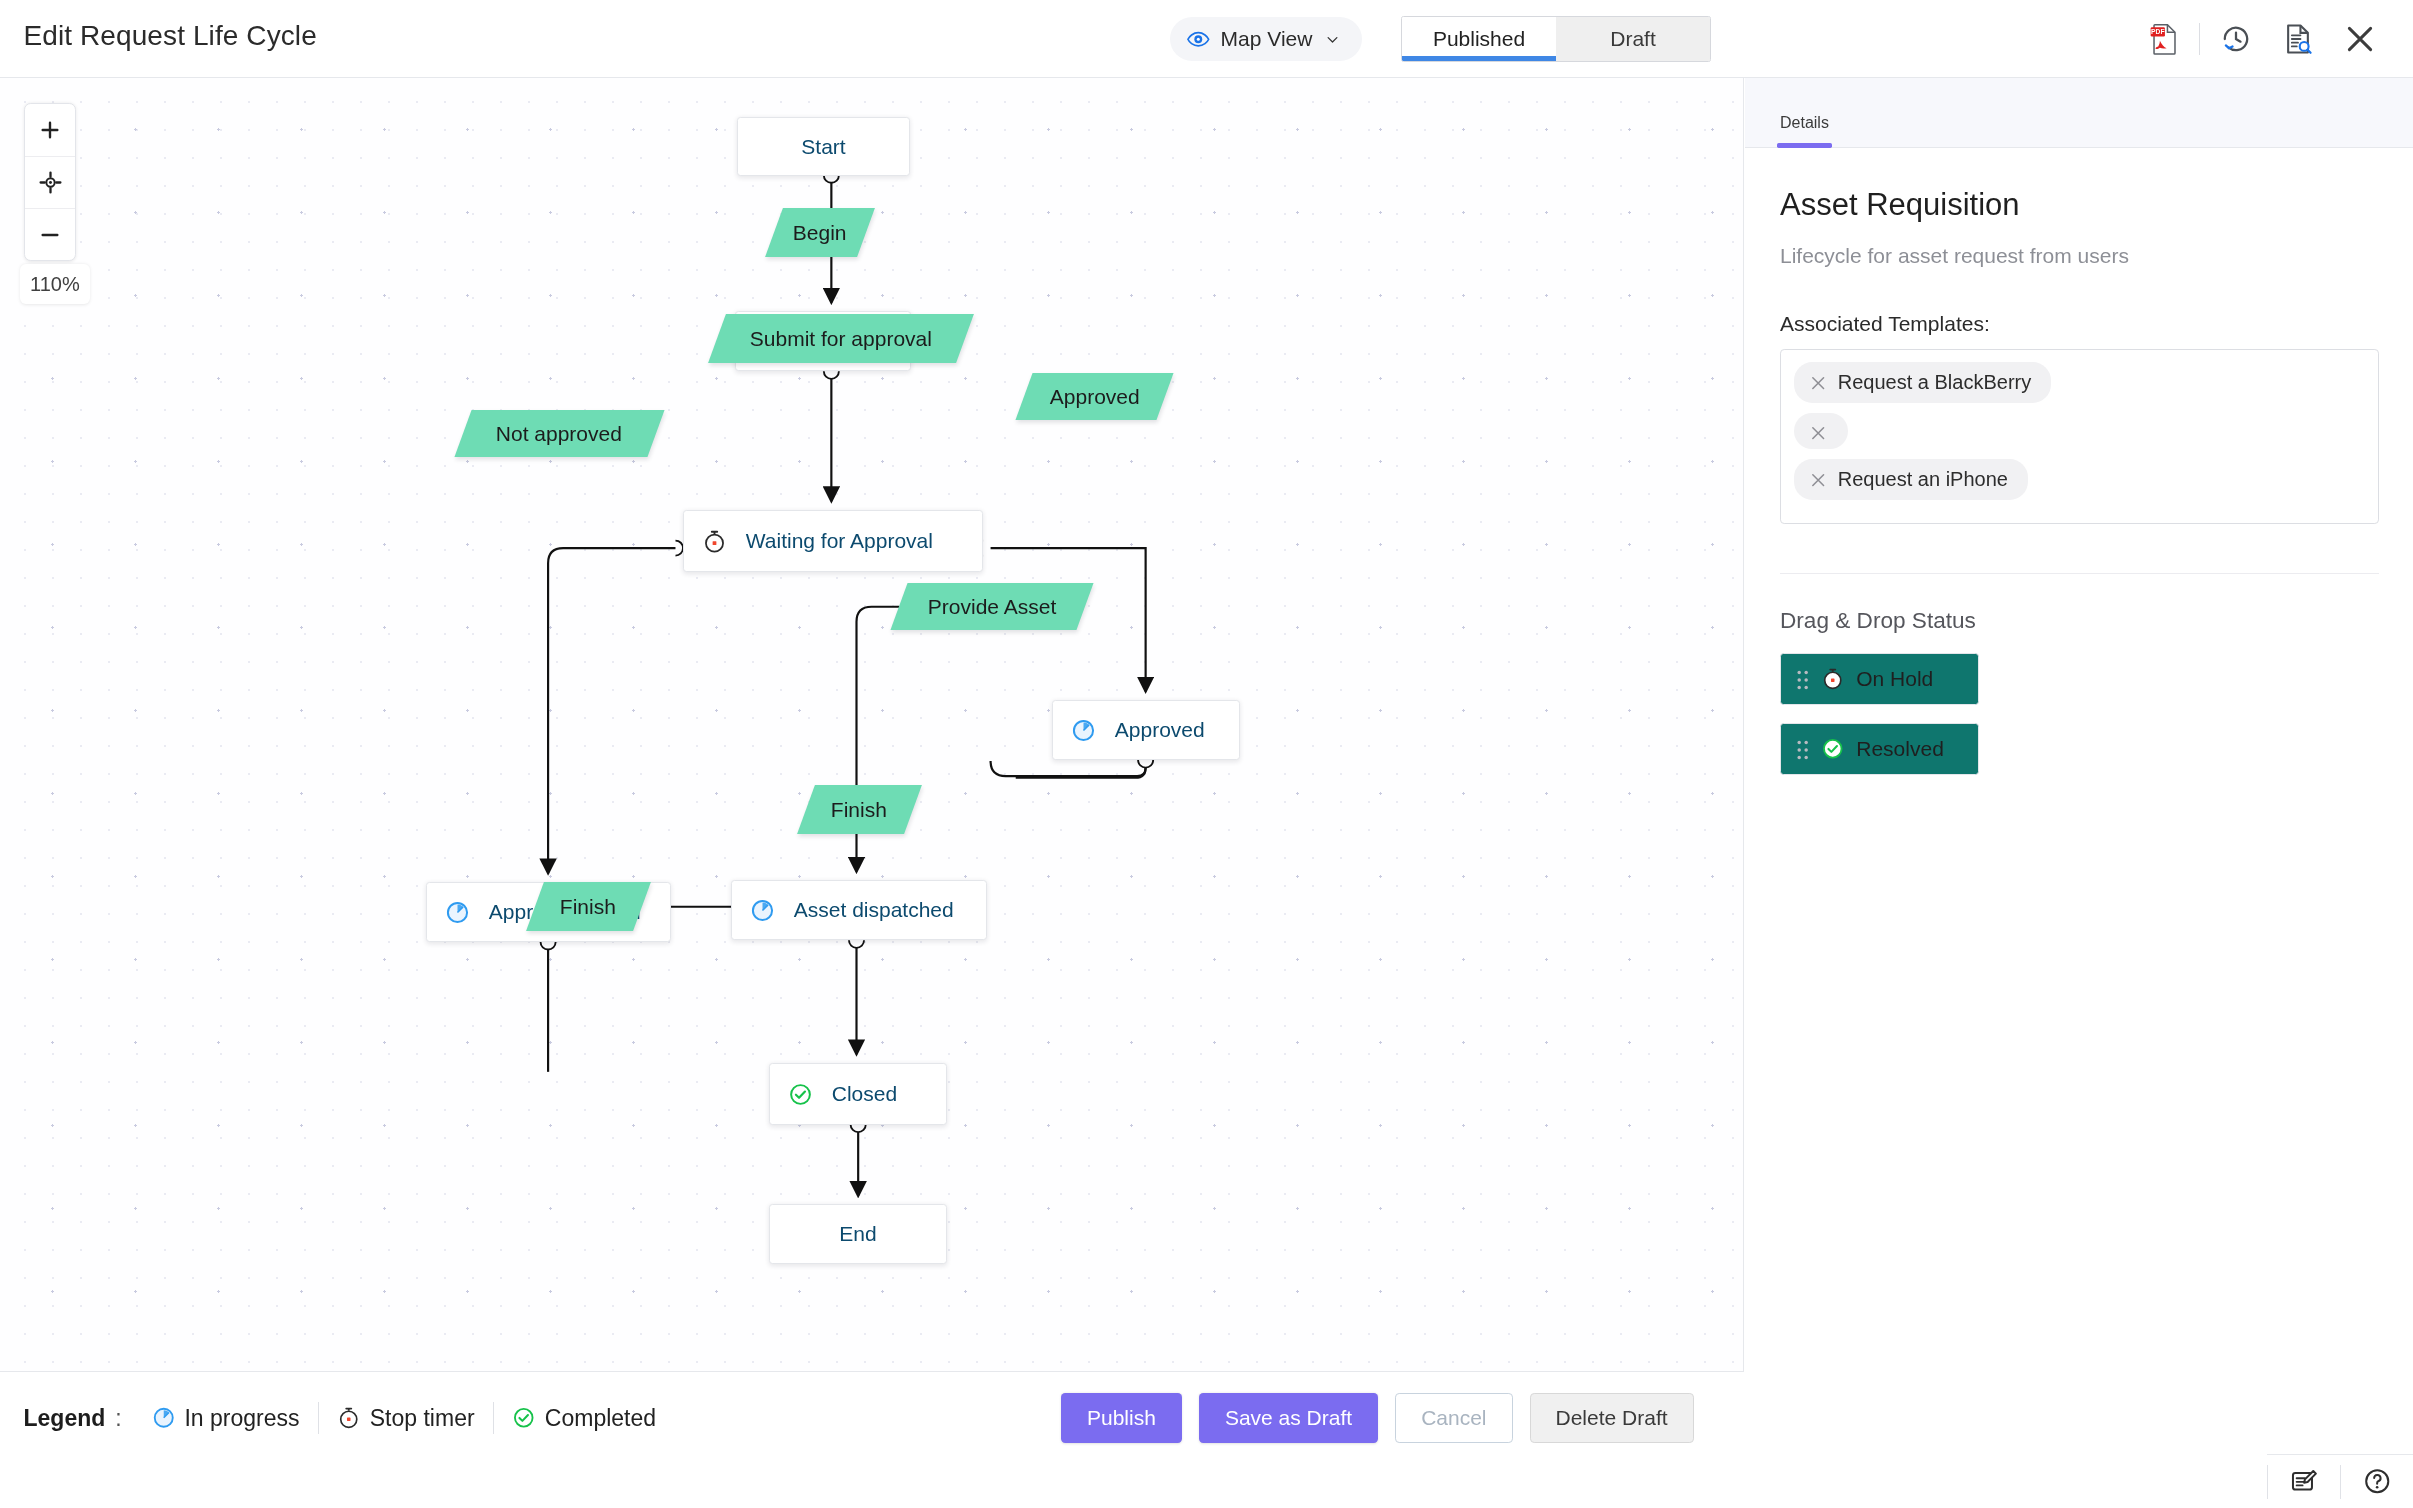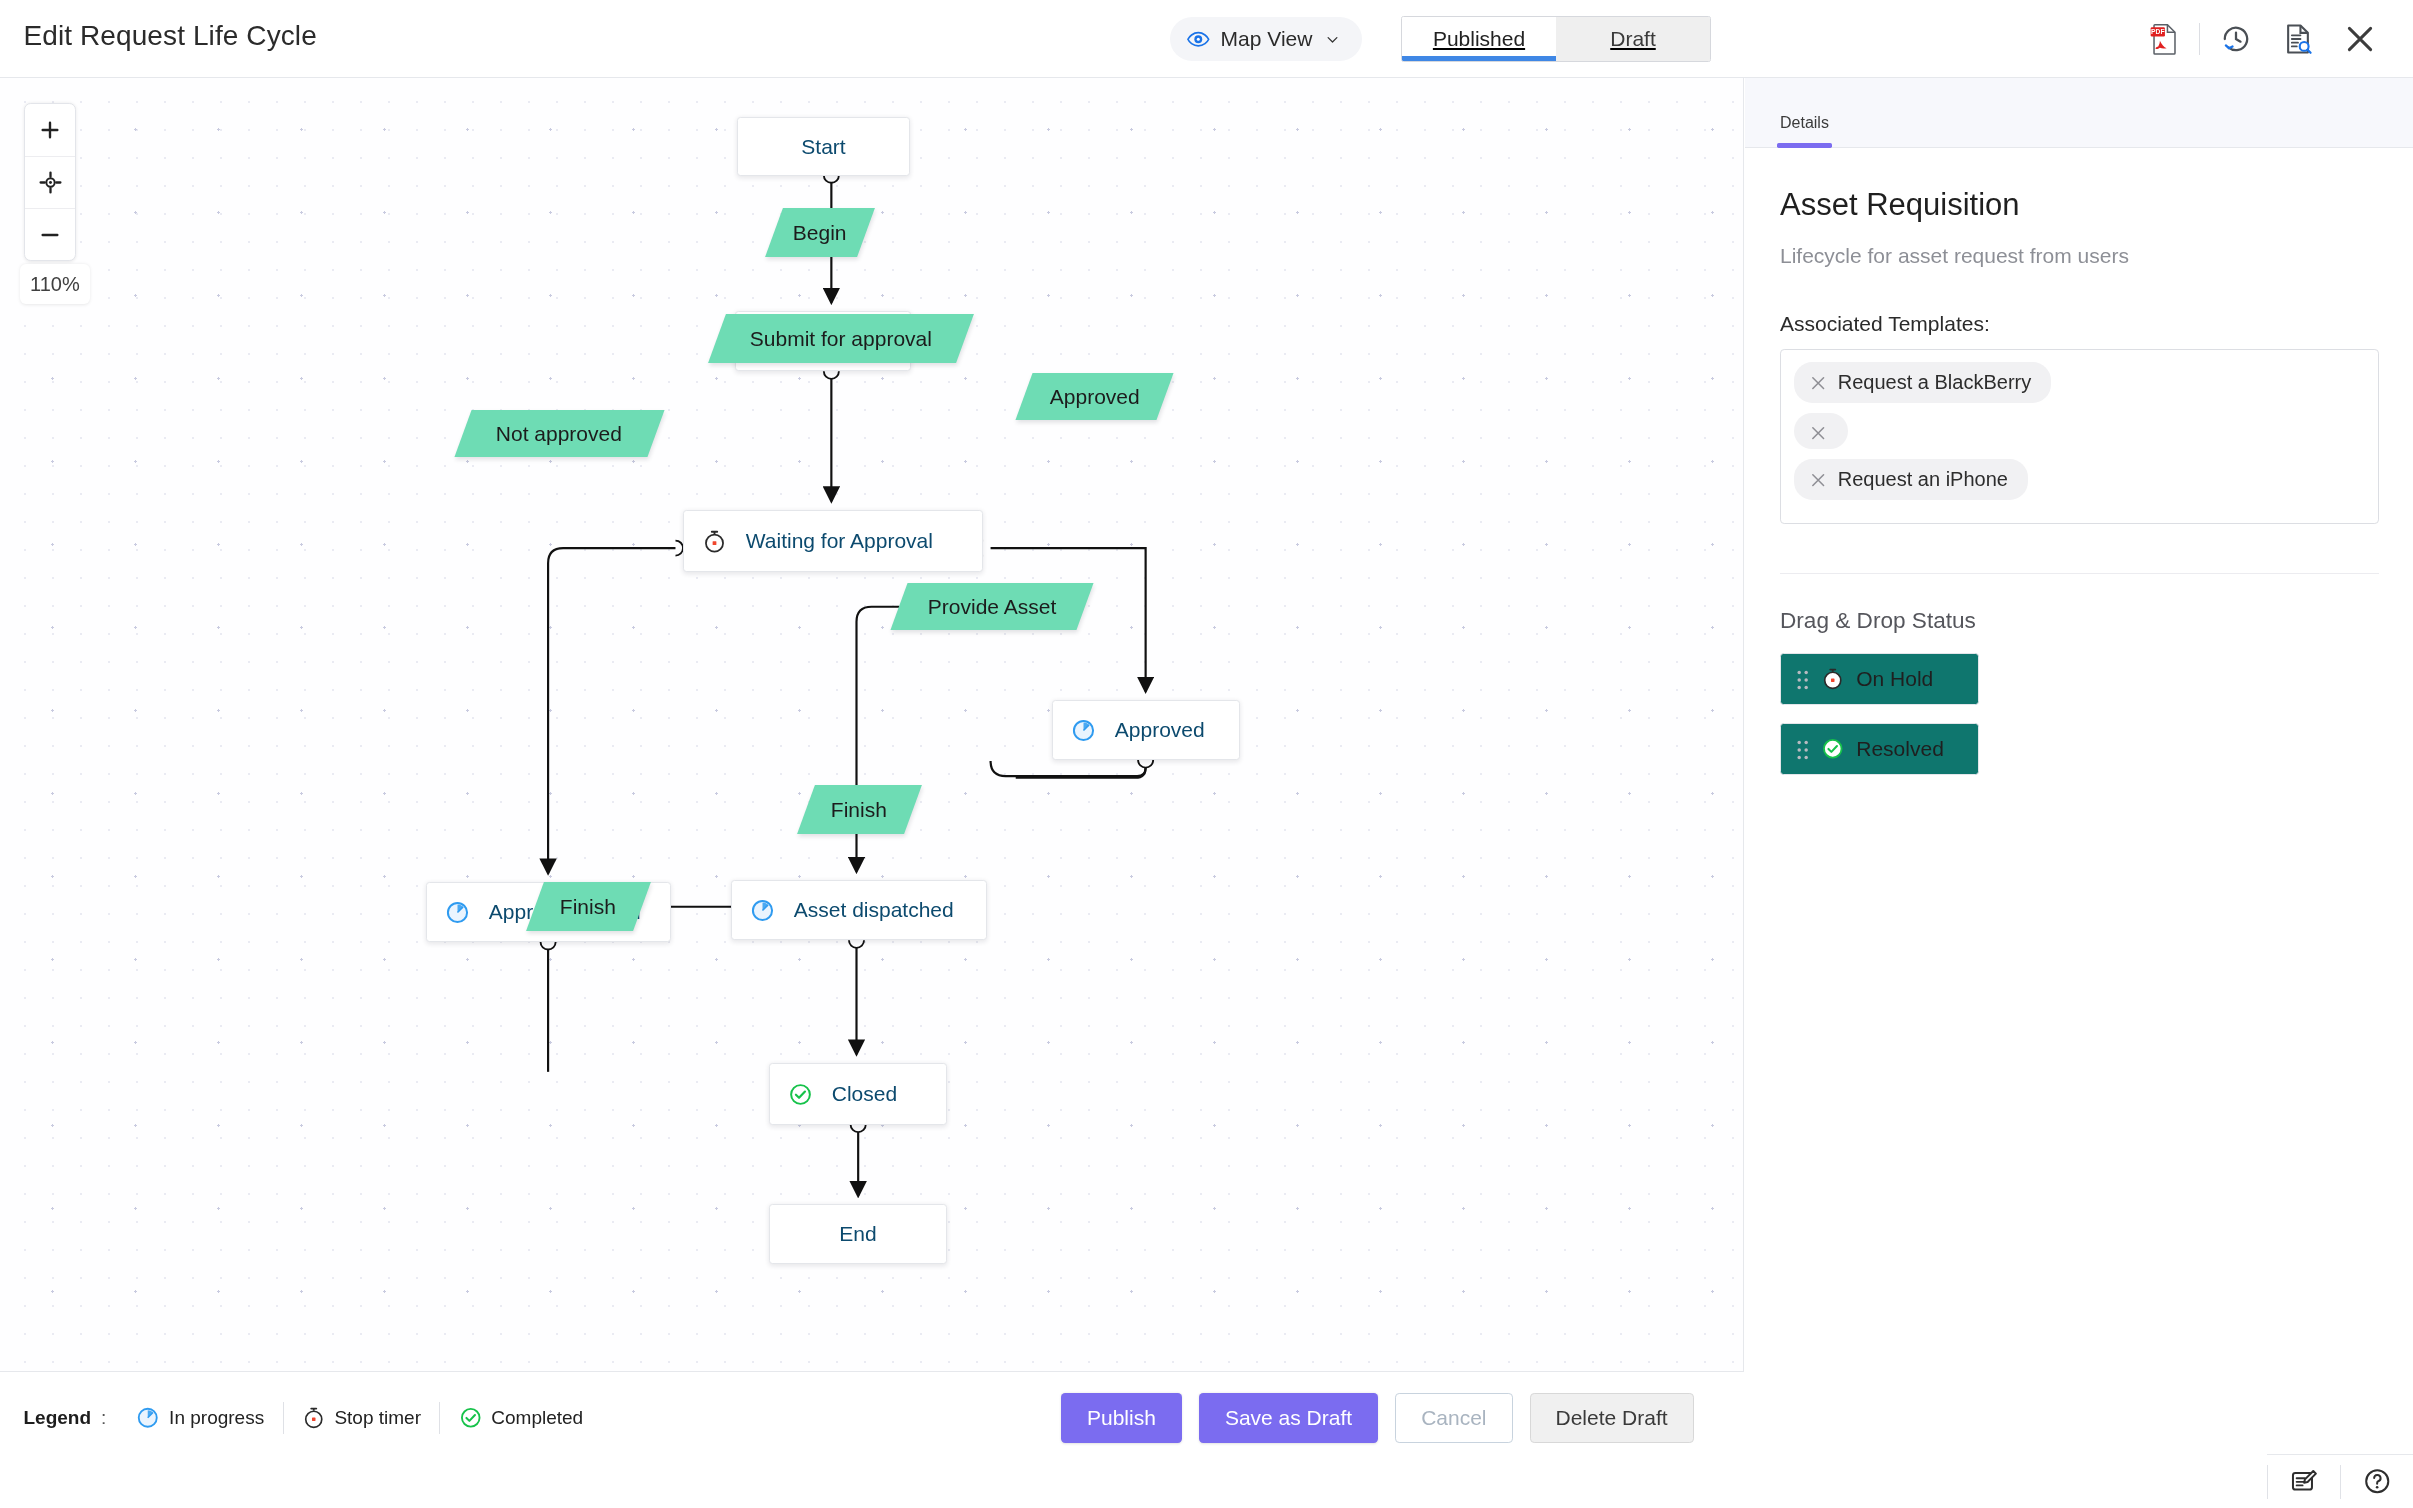--- a/index.html
+++ b/index.html
@@ -31,21 +31,21 @@
     cursor: pointer;
   }
   #mapview-pill .lbl { font-size: 21px; color: #2b2b2b; }
   .eye-ic { width: 22.6px; height: 22.6px; display:block; }
   .chev { width: 15px; height: 15px; display:block; margin-left: 1.7px;}
 
   
   #seg {
     position: absolute; left: 1401px; top: 16px;
     height: 46px; display: flex;
-    border: 0.8px solid #d6d8dd; border-radius: 2.5px; overflow: hidden; text-decoration: underline;
+    border: 0.8px solid #d6d8dd; border-radius: 2.5px; overflow: hidden;
   }
   .seg-btn {
     width: 154px; height: 100%;
     display: flex; align-items: center; justify-content: center;
     font-size: 21px; color: #3a3a3a; cursor: pointer;
     background: #efefef; border: none;
     font-family: "Liberation Sans", sans-serif;
     position: relative;
   }
   .seg-btn.active { background: #ffffff; color: #222; }
@@ -125,21 +125,21 @@
   }
 
   
   #bottombar {
     position: absolute; left: 0; top: 1371px; width: 1744px; height: 92px;
     background:#fff; border-top:0.8px solid #e6e8ec;
   }
   #legend {
     position:absolute; left: 23.5px; top: 0; height:92px;
     display:flex; align-items:center; gap: 0;
-    font-size: 19px; color:#222;
+    font-size: 23px; color:#222;
   }
   #legend .ltitle { font-weight: 700; color:#1d1d1d; }
   #legend .colon { margin: 0 11.7px 0 10px; color:#555; }
   .litem { display:flex; align-items:center; gap:9.2px; padding: 0 18.4px; }
   .litem .lic { width: 23.5px; height:23.5px; display:block;}
   .lsep { width:0.8px; height:32px; background:#dfe1e6; }
 
   #actions {
     position:absolute; left: 1061px; top:0; height:92px;
     display:flex; align-items:center; gap: 17px;

